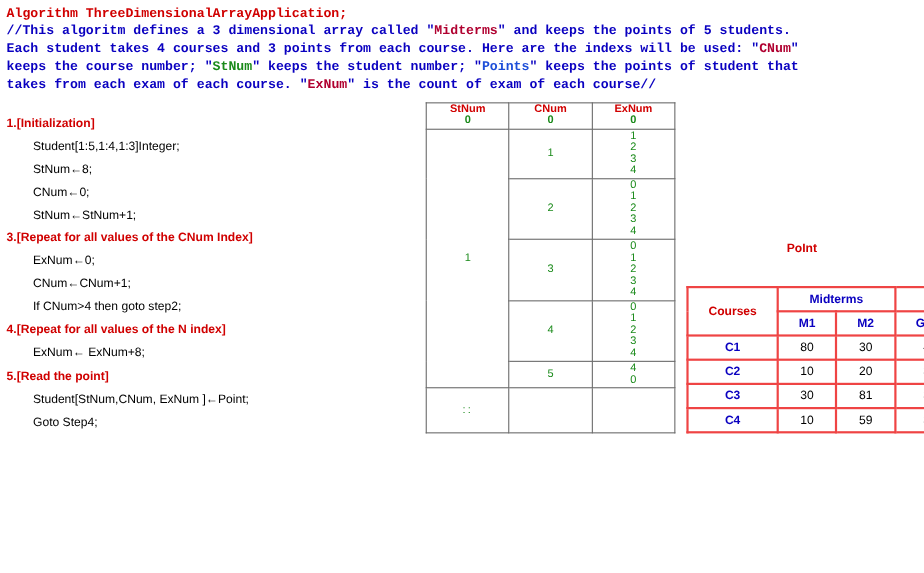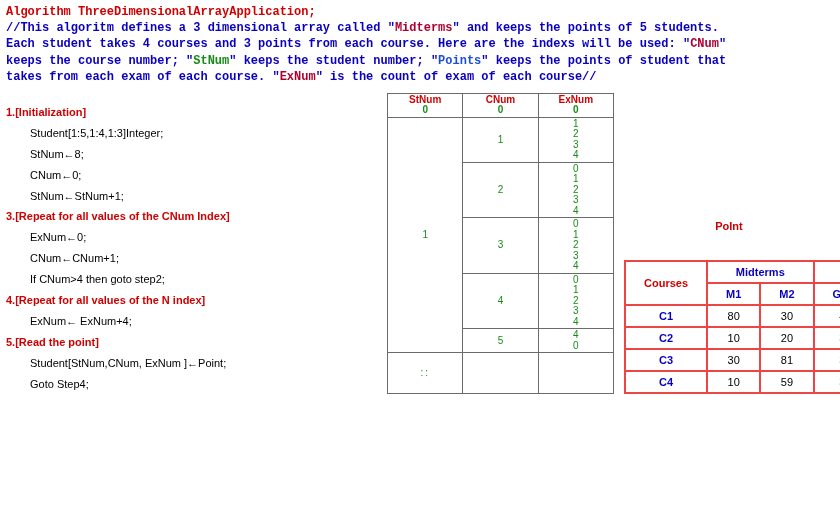--- a/index.html
+++ b/index.html
@@ -148,21 +148,21 @@
 
       <div class="step-body">CNum←0;</div>
       <div class="step-body">StNum←StNum+1;</div>
 
       <div class="step-label">3.[Repeat for all values of the CNum Index]</div>
       <div class="step-body">ExNum←0;</div>
       <div class="step-body">CNum←CNum+1;</div>
       <div class="step-body">If CNum&gt;4 then goto step2;</div>
 
       <div class="step-label">4.[Repeat for all values of the N index]</div>
-      <div class="step-body">ExNum← ExNum+4;</div>
+      <div class="step-body">ExNum← ExNum+8;</div>
 
       <div class="step-label">5.[Read the point]</div>
       <div class="step-body">Student[StNum,CNum, ExNum ]←Point;</div>
       <div class="step-body">Goto Step4;</div>
     </div>
 
     <div class="trace">
       <table class="trace-table">
         <tbody>
             <tr>

